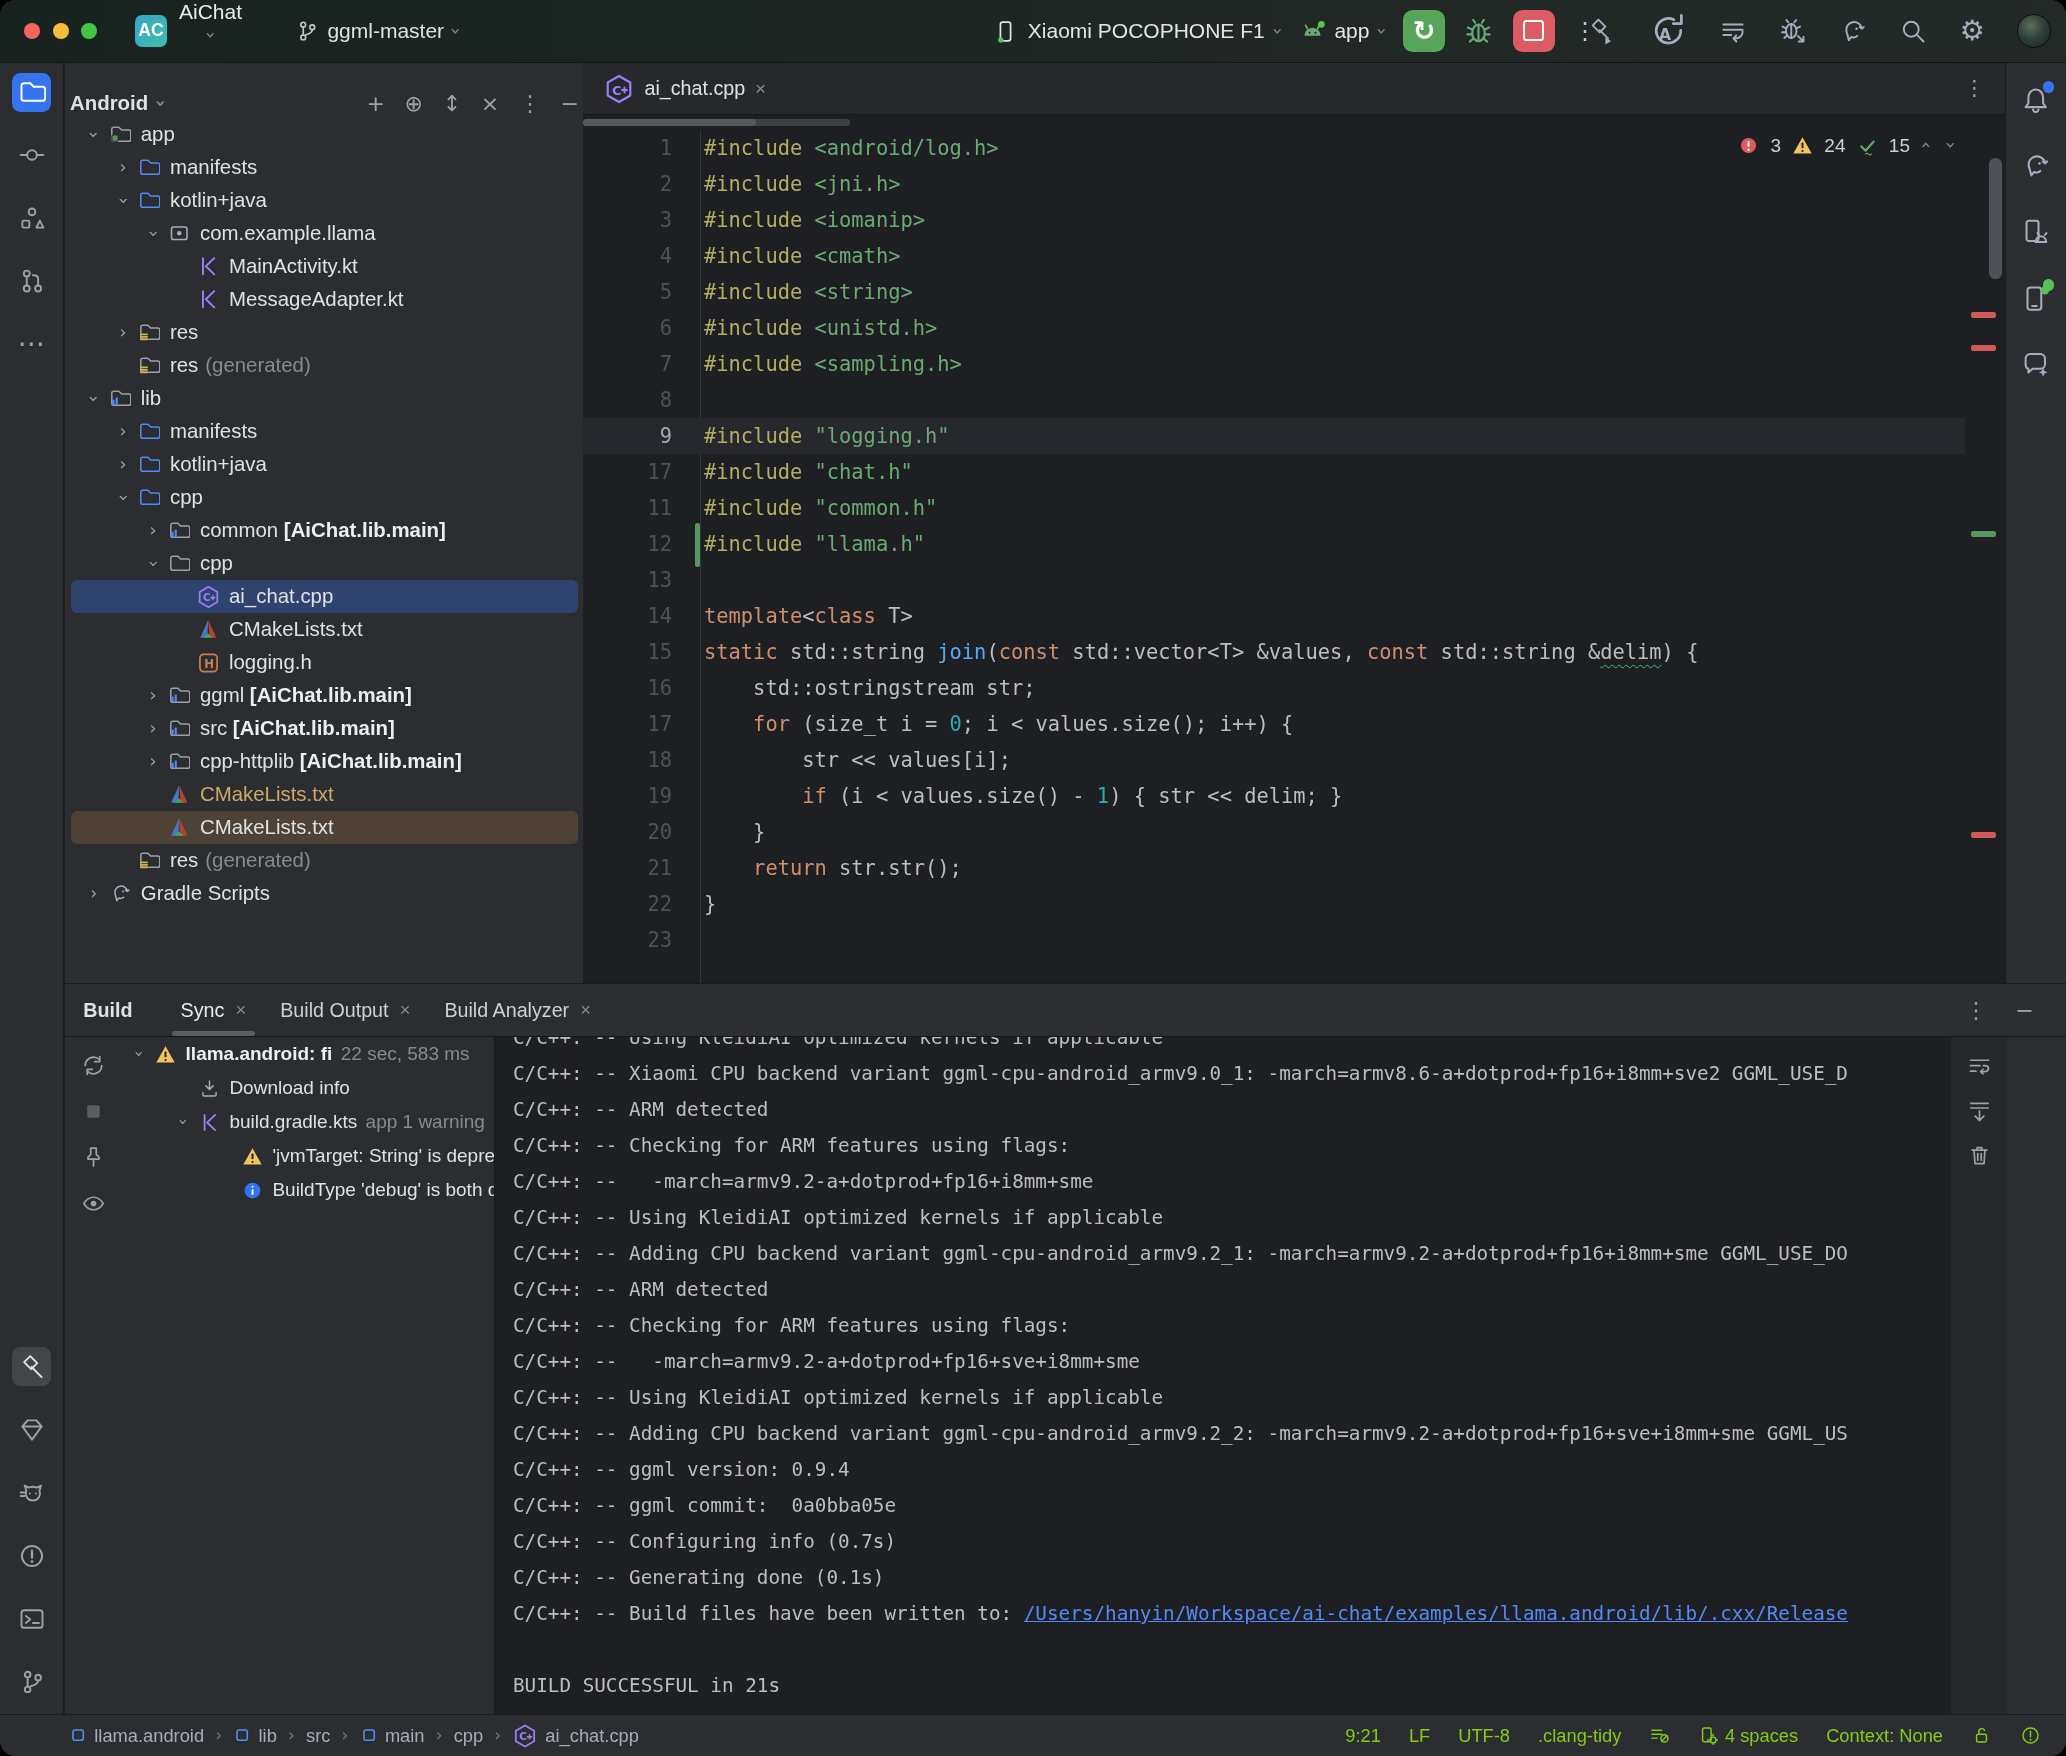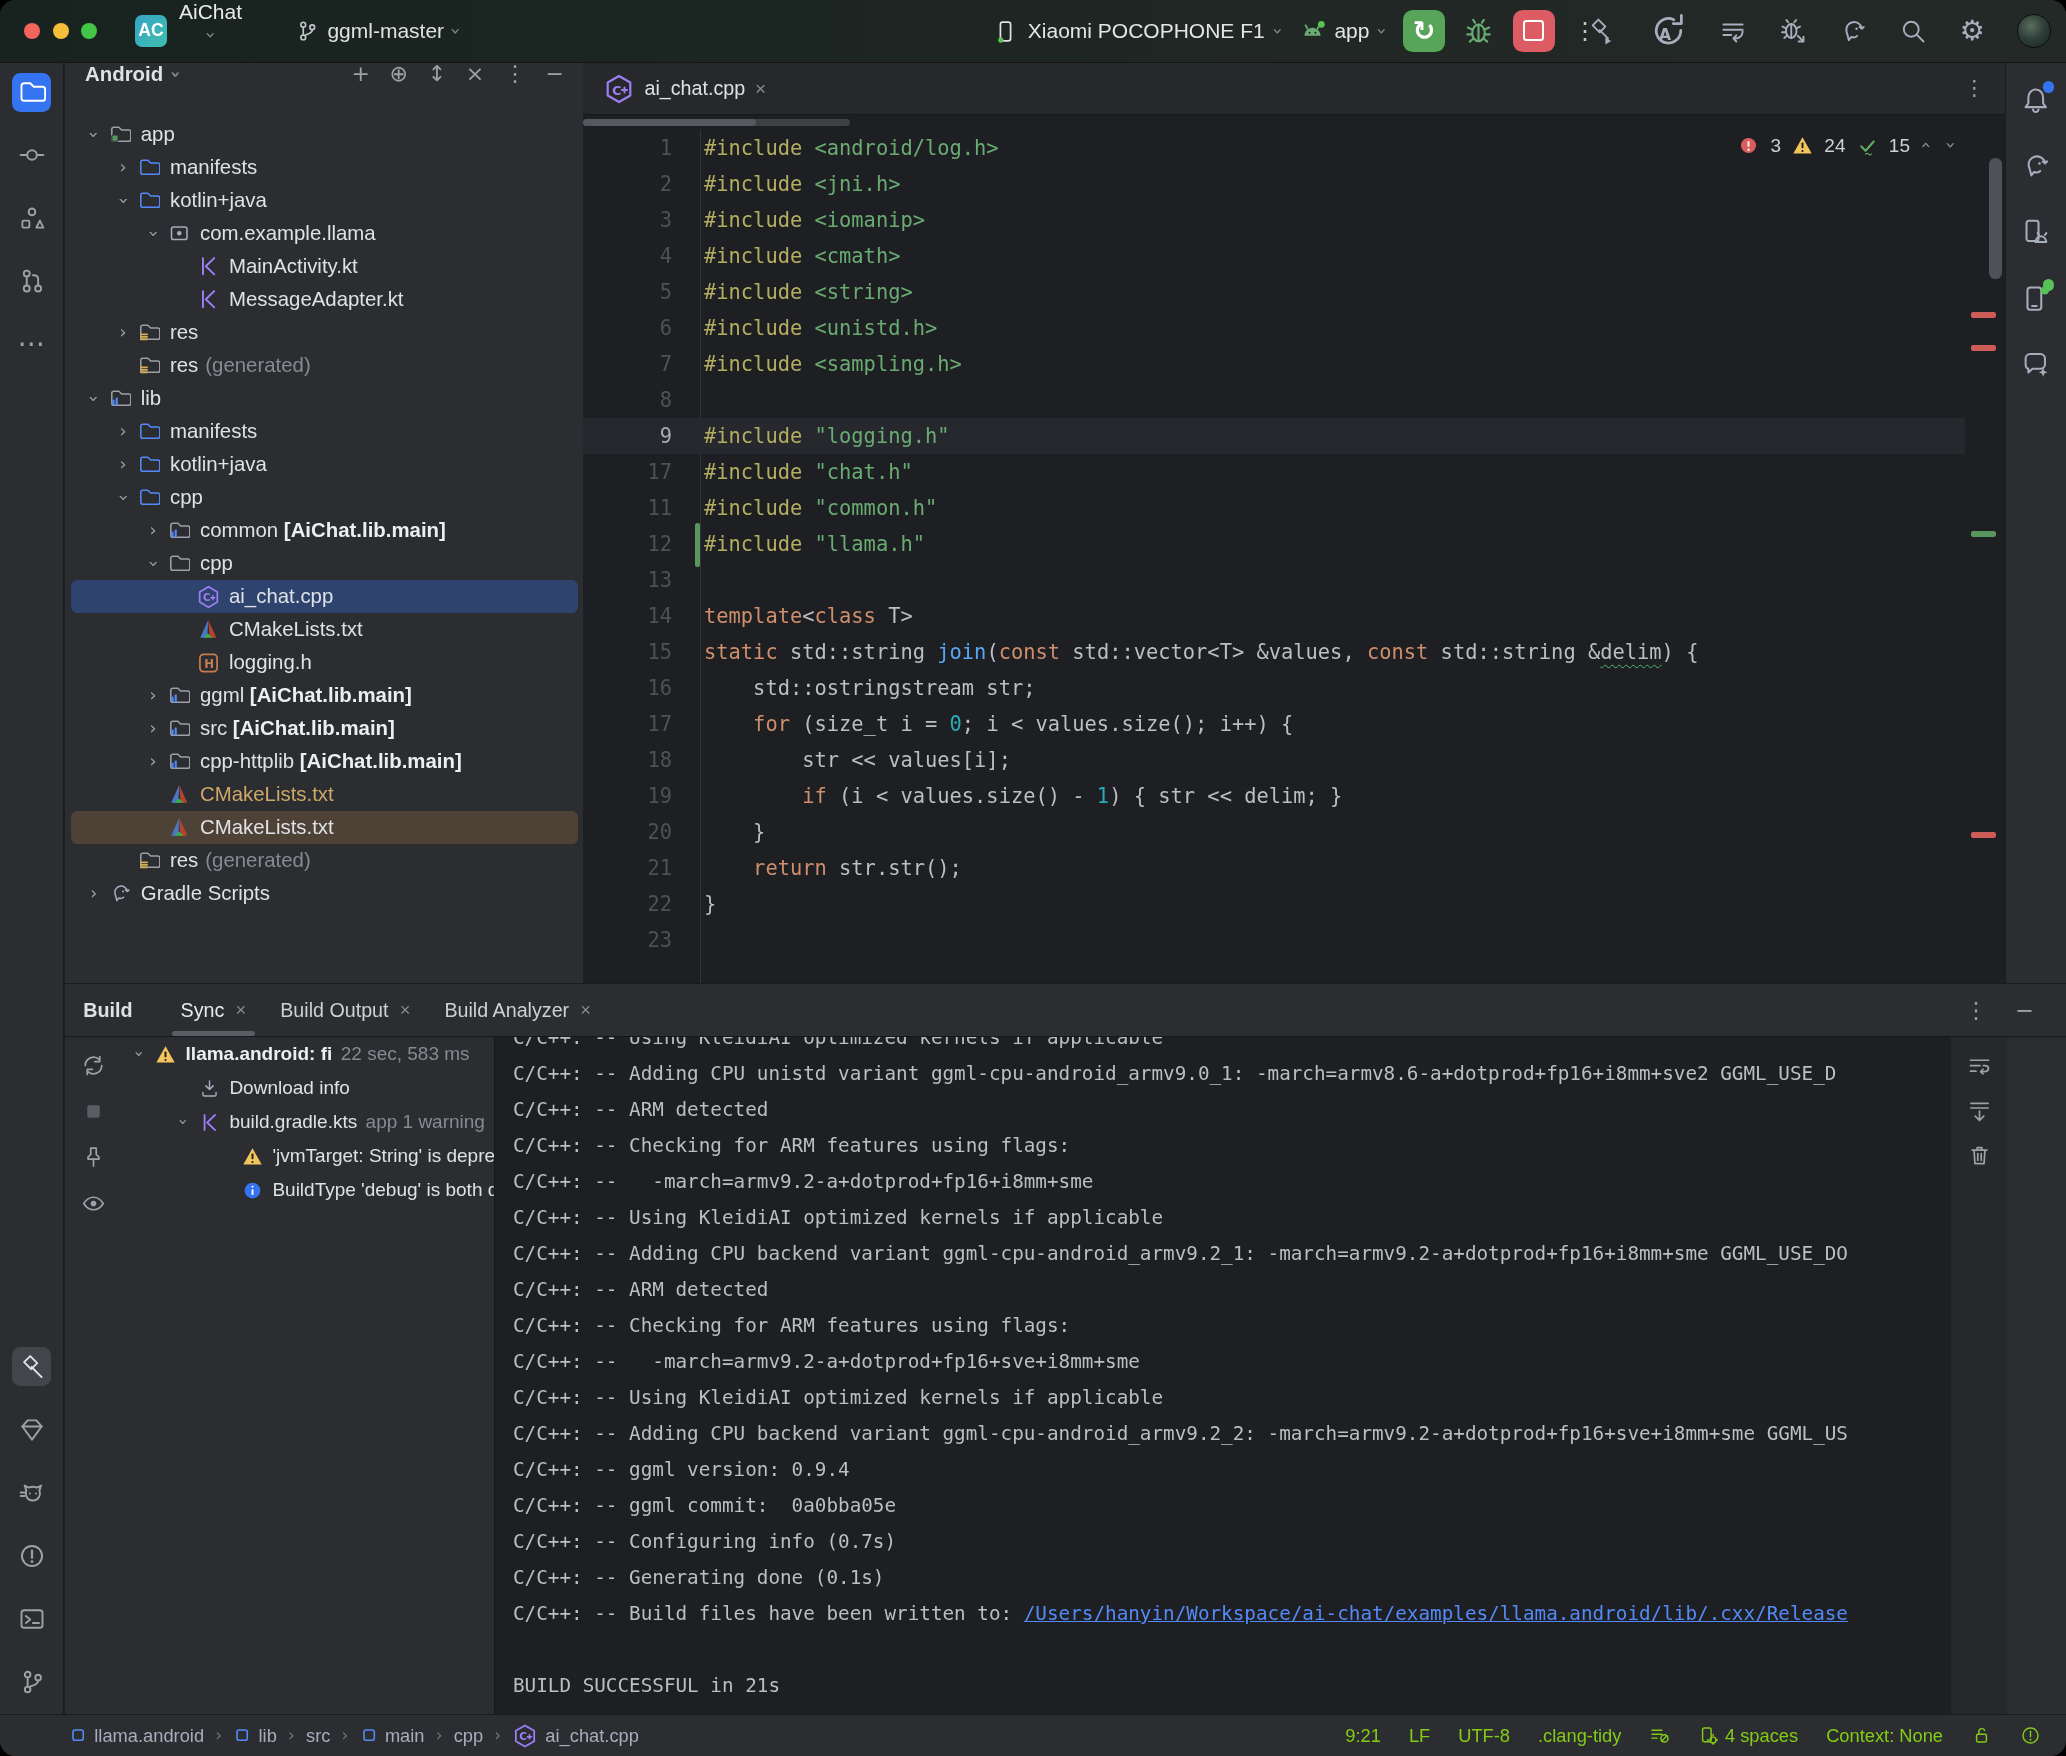--- a/index.html
+++ b/index.html
@@ -42,21 +42,21 @@
   
   .lstrip{position:absolute;left:0;top:63px;width:63px;bottom:41px;background:#2b2d30;border-right:1.4px solid #1a1b1e;}
   .strip-col{position:absolute;left:0;width:100%;display:flex;flex-direction:column;align-items:center;gap:24px;}
   .strip-btn{width:39px;height:39px;border-radius:8.4px;display:flex;align-items:center;justify-content:center;
     color:#9da0a6;font-size:28px;}
   .strip-btn.activeblue{background:#3574f0;color:#fff;}
   .strip-btn.activegrey{background:#43454a;color:#dfe1e5;}
 
   
   .ppanel{position:absolute;left:65px;top:63px;width:519px;height:920px;background:#2b2d30;overflow:hidden;}
-  .pp-head{height:52px;display:flex;align-items:flex-start;padding:0 20px;color:#dfe1e5;font-size:20.4px;}
+  .pp-head{height:52px;display:flex;align-items:flex-end;padding:0 5px;color:#dfe1e5;font-size:20.4px;}
   .pp-select{display:flex;align-items:center;gap:8.4px;font-weight:600;}
   .pp-actions{margin-left:auto;display:flex;align-items:center;gap:19.7px;color:#9da0a6;font-size:22px;}
   .ptree{position:absolute;top:55px;left:0;right:0;bottom:0;overflow:hidden;}
   .trow{height:33px;display:flex;align-items:center;font-size:20.4px;color:#dfe1e5;border-radius:6.3px;margin:0 5.6px;}
   .trow .chev{width:27px;text-align:center;color:#9ba0a6;font-size:17.6px;flex:none;}
   .trow .ticon{width:25px;height:22.5px;margin-right:8.4px;flex:none;font-size:22.5px;display:flex;align-items:center;justify-content:center;}
   .trow .lbl{white-space:nowrap;}
   .trow .grey{color:#868a91;margin-left:7px;white-space:nowrap;}
   .trow .boldsfx{font-weight:700;color:#eceef2;white-space:pre;}
   .trow.sel{background:#2e436e;}
@@ -927,21 +927,21 @@
             </svg>
           </span>
 
     <span>BuildType 'debug' is both de</span>
 
   </div>
       </div>
     <div class="bconsole">
       <div class="clines" id="clines">
           <div class="cline">C/C++: -- Using KleidiAI optimized kernels if applicable</div>
-          <div class="cline">C/C++: -- Adding CPU unistd variant ggml-cpu-android_armv9.0_1: -march=armv8.6-a+dotprod+fp16+i8mm+sve2 GGML_USE_D</div>
+          <div class="cline">C/C++: -- Xiaomi CPU backend variant ggml-cpu-android_armv9.0_1: -march=armv8.6-a+dotprod+fp16+i8mm+sve2 GGML_USE_D</div>
           <div class="cline">C/C++: -- ARM detected</div>
           <div class="cline">C/C++: -- Checking for ARM features using flags:</div>
           <div class="cline">C/C++: --   -march=armv9.2-a+dotprod+fp16+i8mm+sme</div>
           <div class="cline">C/C++: -- Using KleidiAI optimized kernels if applicable</div>
           <div class="cline">C/C++: -- Adding CPU backend variant ggml-cpu-android_armv9.2_1: -march=armv9.2-a+dotprod+fp16+i8mm+sme GGML_USE_DO</div>
           <div class="cline">C/C++: -- ARM detected</div>
           <div class="cline">C/C++: -- Checking for ARM features using flags:</div>
           <div class="cline">C/C++: --   -march=armv9.2-a+dotprod+fp16+sve+i8mm+sme</div>
           <div class="cline">C/C++: -- Using KleidiAI optimized kernels if applicable</div>
           <div class="cline">C/C++: -- Adding CPU backend variant ggml-cpu-android_armv9.2_2: -march=armv9.2-a+dotprod+fp16+sve+i8mm+sme GGML_US</div>

